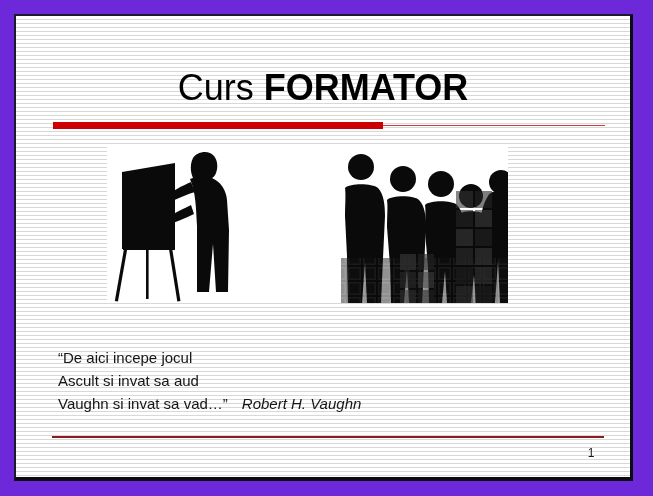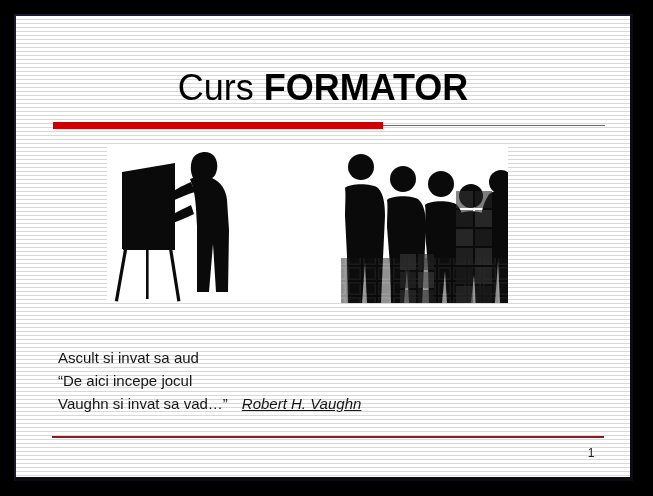--- a/index.html
+++ b/index.html
@@ -13,21 +13,21 @@
     height: 496px;
     overflow: hidden;
     font-family: "Liberation Sans", sans-serif;
   }
 
   
   #viewer {
     position: relative;
     width: 653px;
     height: 496px;
-    background: #000000;
+    background: #6d28d9;
   }
 
   
   #slide {
     position: absolute;
     left: 14px;
     top: 14px;
     width: 619px;
     height: 467px;
     background-color: #ffffff;
@@ -105,21 +105,20 @@
     top: 330px;
     width: 530px;
     font-size: 15px;
     line-height: 23px;
     color: #151515;
   }
   #quote .q-line { white-space: nowrap; }
   #quote .attrib {
     font-style: italic;
     padding-left: 14px;
-    text-decoration: underline;
   }
 
   
   #footer-rule {
     position: absolute;
     left: 36px;
     top: 420px;
     width: 552px;
     height: 2px;
     background: #8c1c24;
@@ -248,22 +247,22 @@
             <rect x="349" y="121" width="17" height="17" fill="#202020" opacity="0.7"></rect>
             <rect x="368" y="121" width="17" height="17" fill="#353535" opacity="0.7"></rect>
             <rect x="349" y="140" width="17" height="17" fill="#303030" opacity="0.7"></rect>
             <rect x="368" y="140" width="17" height="17" fill="#1f1f1f" opacity="0.7"></rect>
           </g>
         </g>
       </svg>
     </div>
 
     <div id="quote">
+      <div class="q-line">“De aici incepe jocul</div>
       <div class="q-line">Ascult si invat sa aud</div>
-      <div class="q-line">“De aici incepe jocul</div>
       <div class="q-line"><span>Vaughn si invat sa vad…”</span><span class="attrib">Robert H. Vaughn</span></div>
     </div>
 
     <div id="footer-rule"></div>
 
     <div id="page-num">1</div>
 
   </div>
 </div>
 

